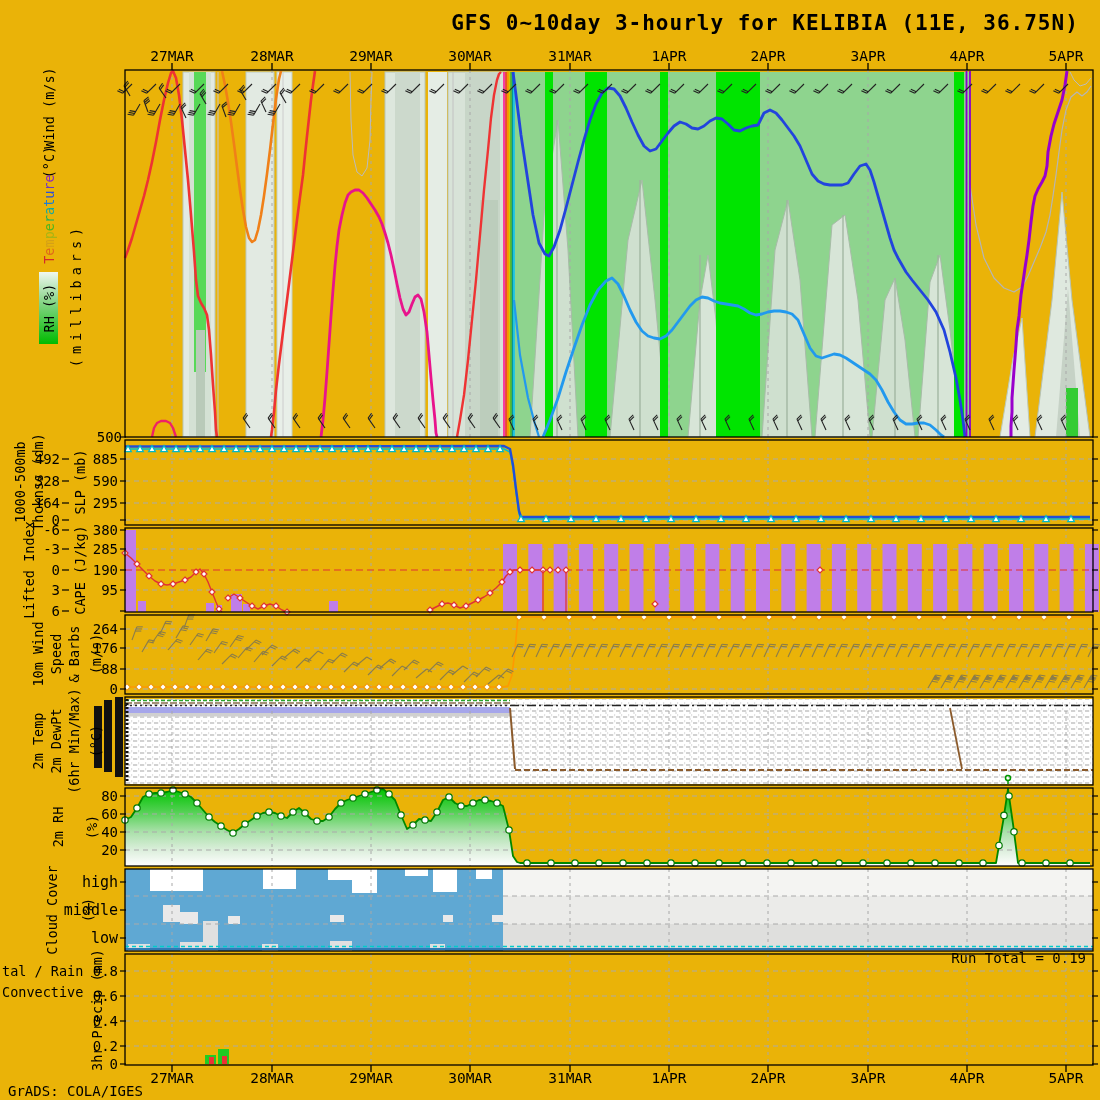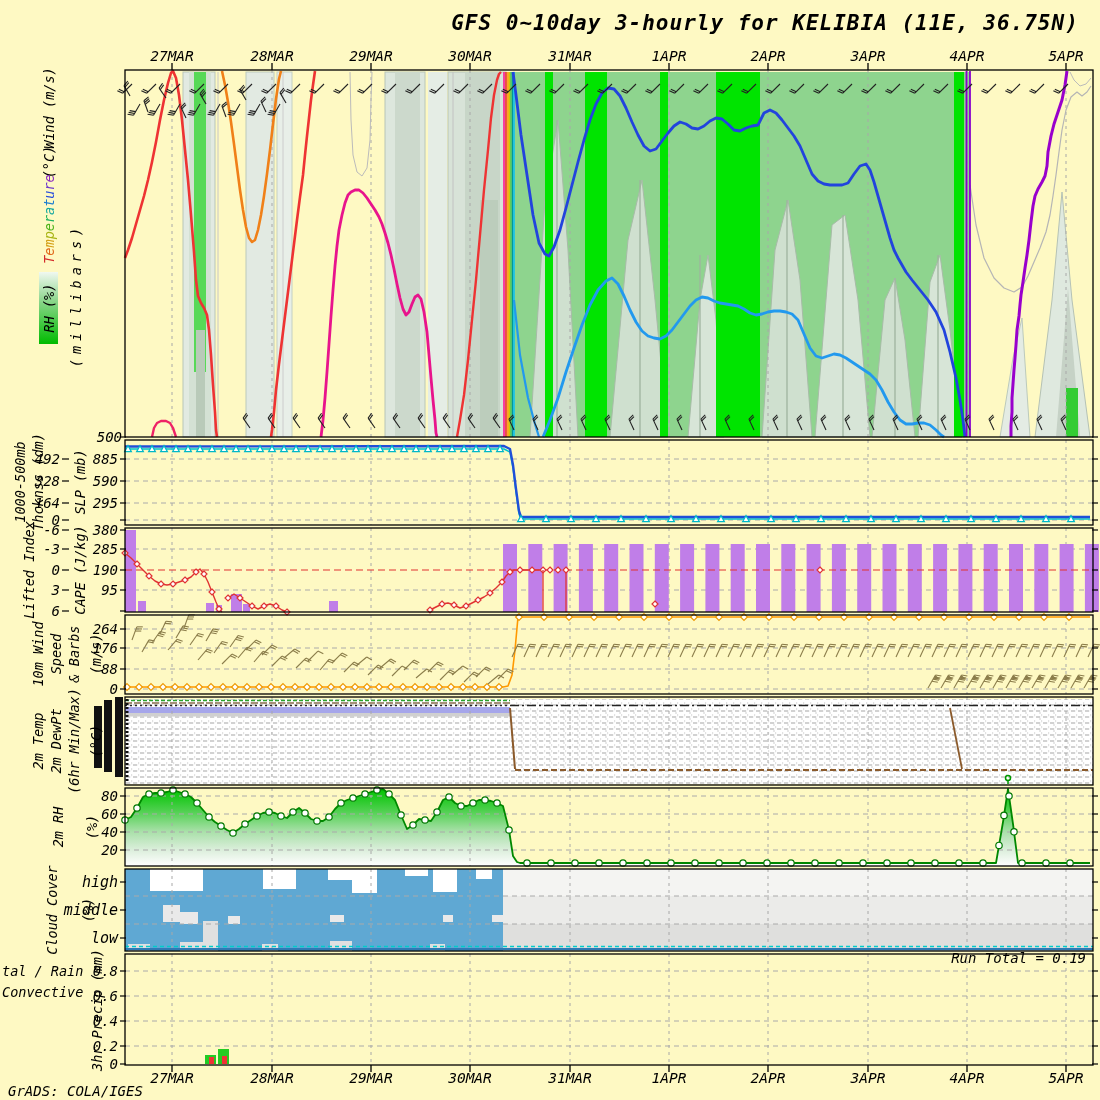--- a/index.html
+++ b/index.html
@@ -1,16 +1,16 @@
 <!DOCTYPE html>
 <html><head>
 <meta charset="utf-8">
 <style>
   html,body{margin:0;padding:0;background:#ffffff;}
-  .page{position:relative;width:1100px;height:1100px;background:#fef9c3;overflow:hidden;font-style:italic;}
+  .page{position:relative;width:1100px;height:1100px;background:#eab308;overflow:hidden;}
   svg text{font-family:"DejaVu Sans Mono","Liberation Mono",monospace;fill:#000;font-size:14px;}
   svg .title{font-size:21px;font-weight:bold;letter-spacing:1px;}
   svg .credit{font-size:14px;}
   svg .runtotal{font-size:14px;}
   svg .datelab{font-size:14.5px;}
   svg .ticklab{font-size:14px;}
   svg .rowlab{font-size:15px;}
   svg .side{font-size:13.5px;}
 </style>
 </head>

